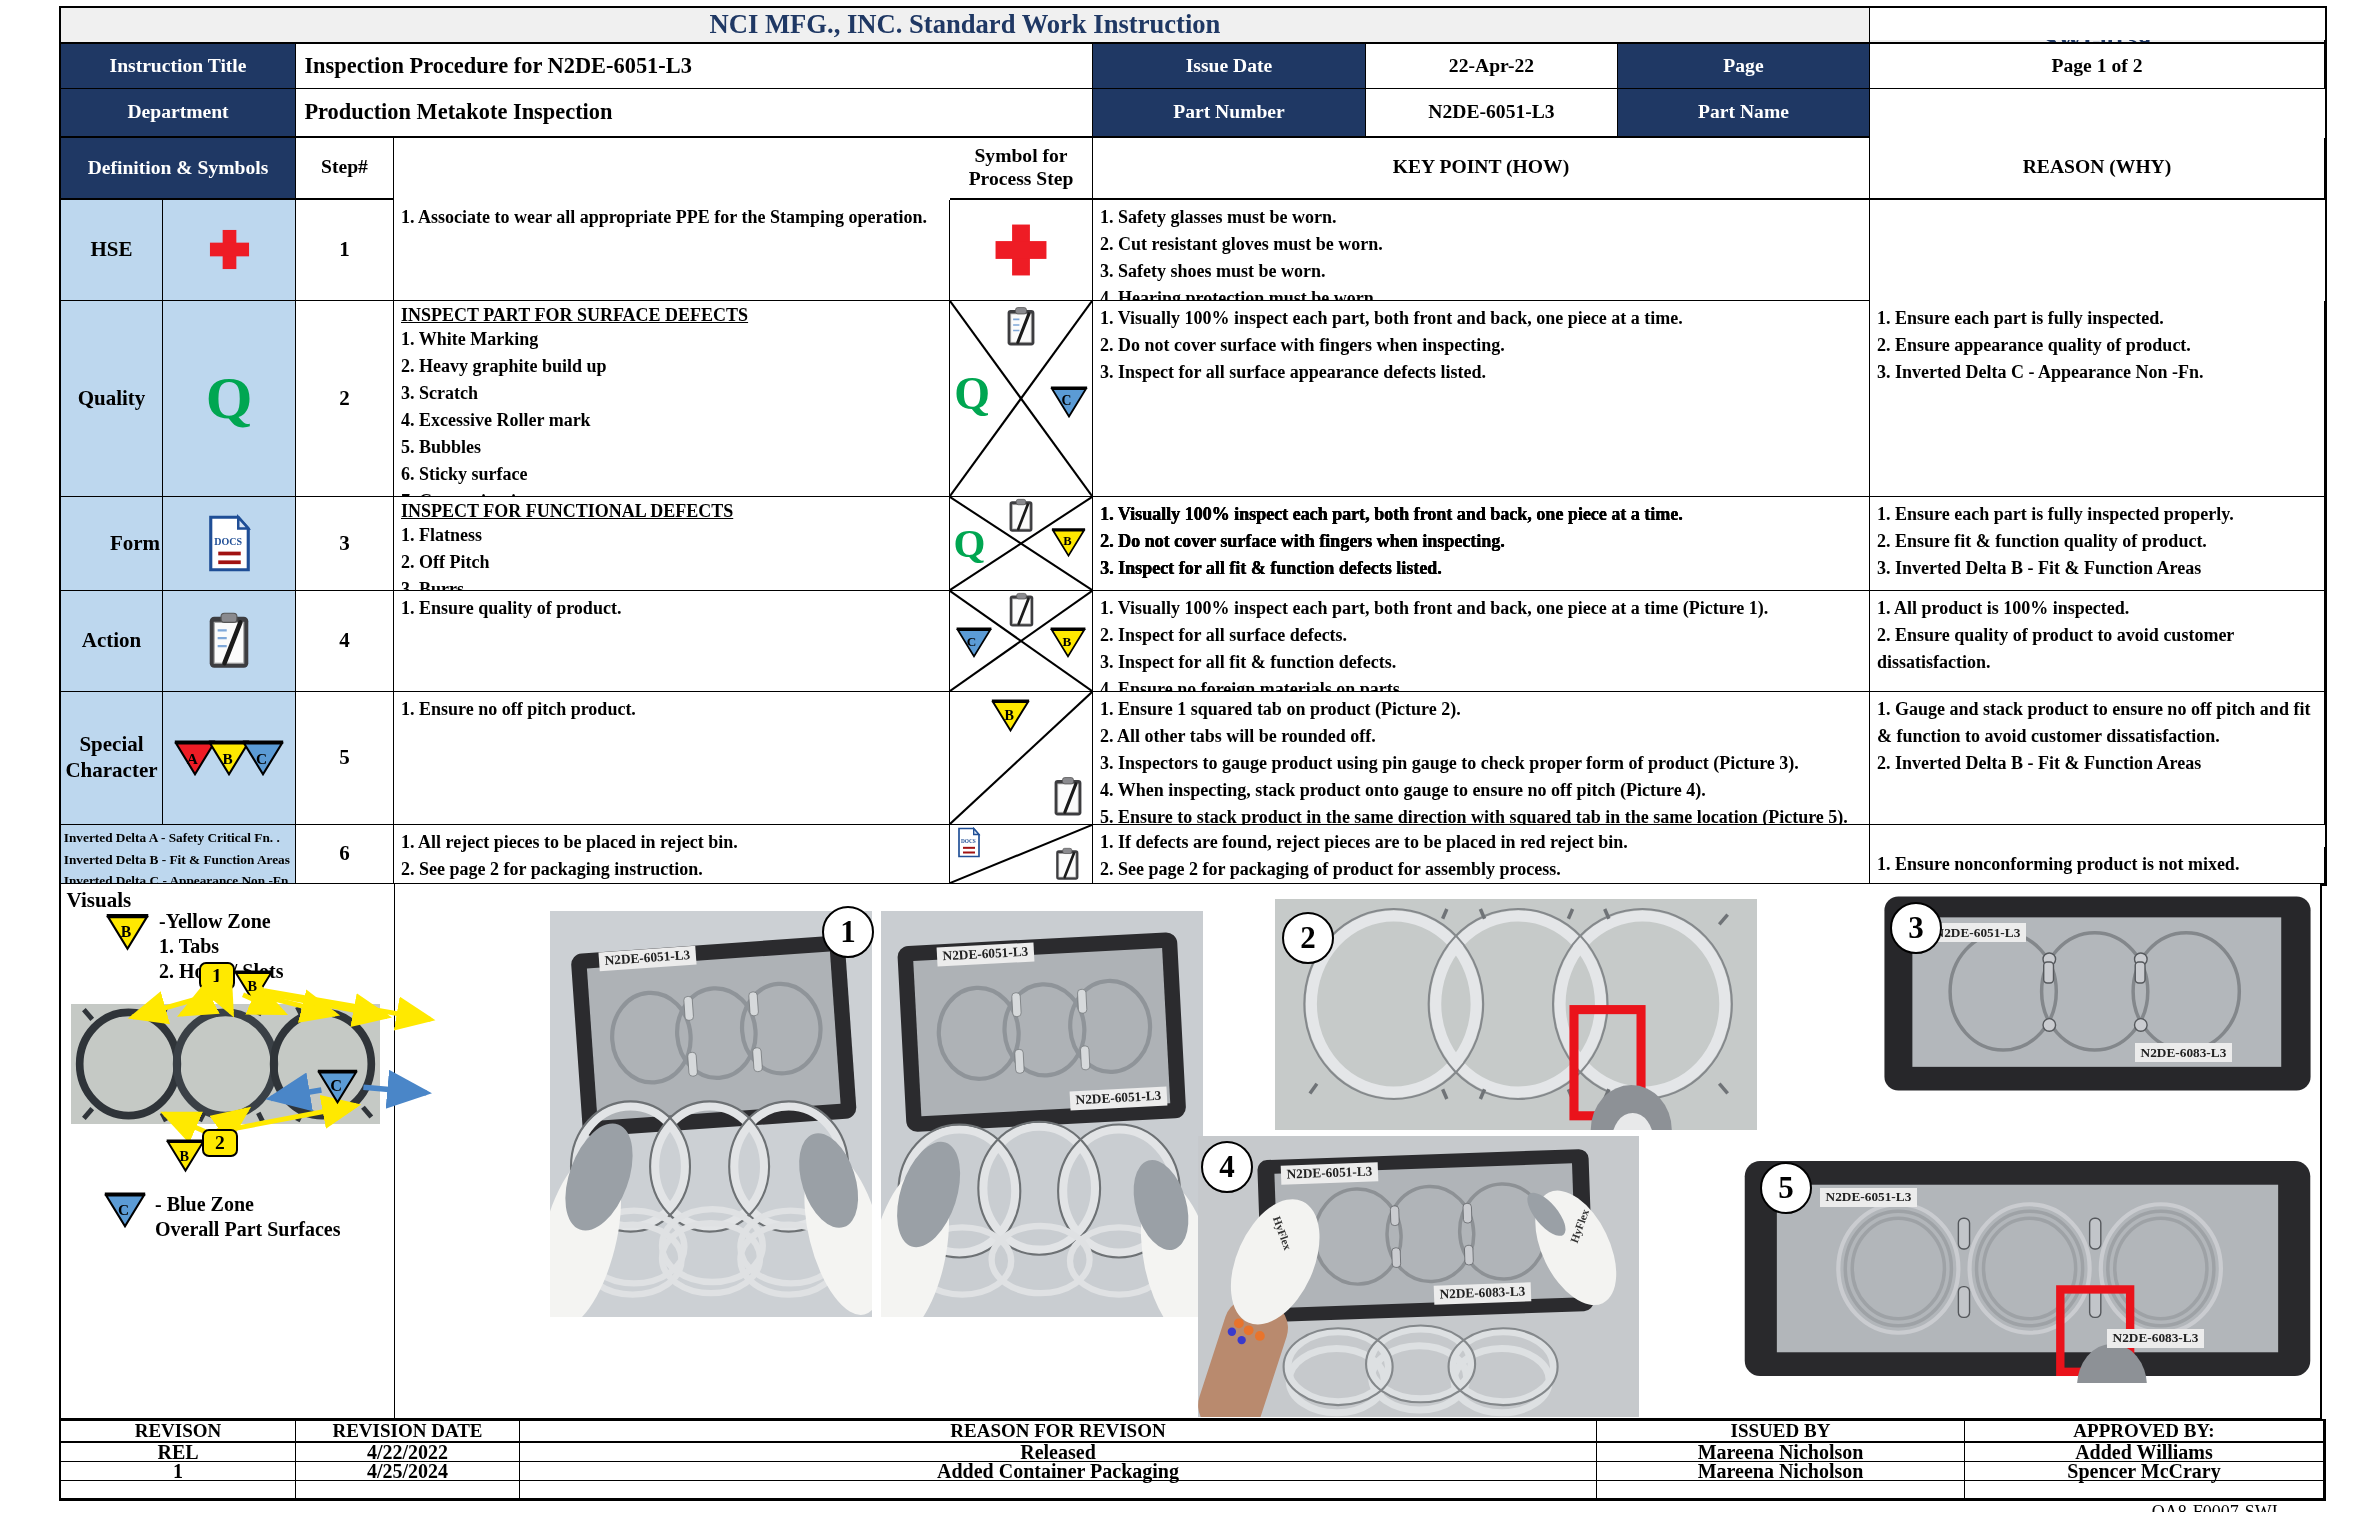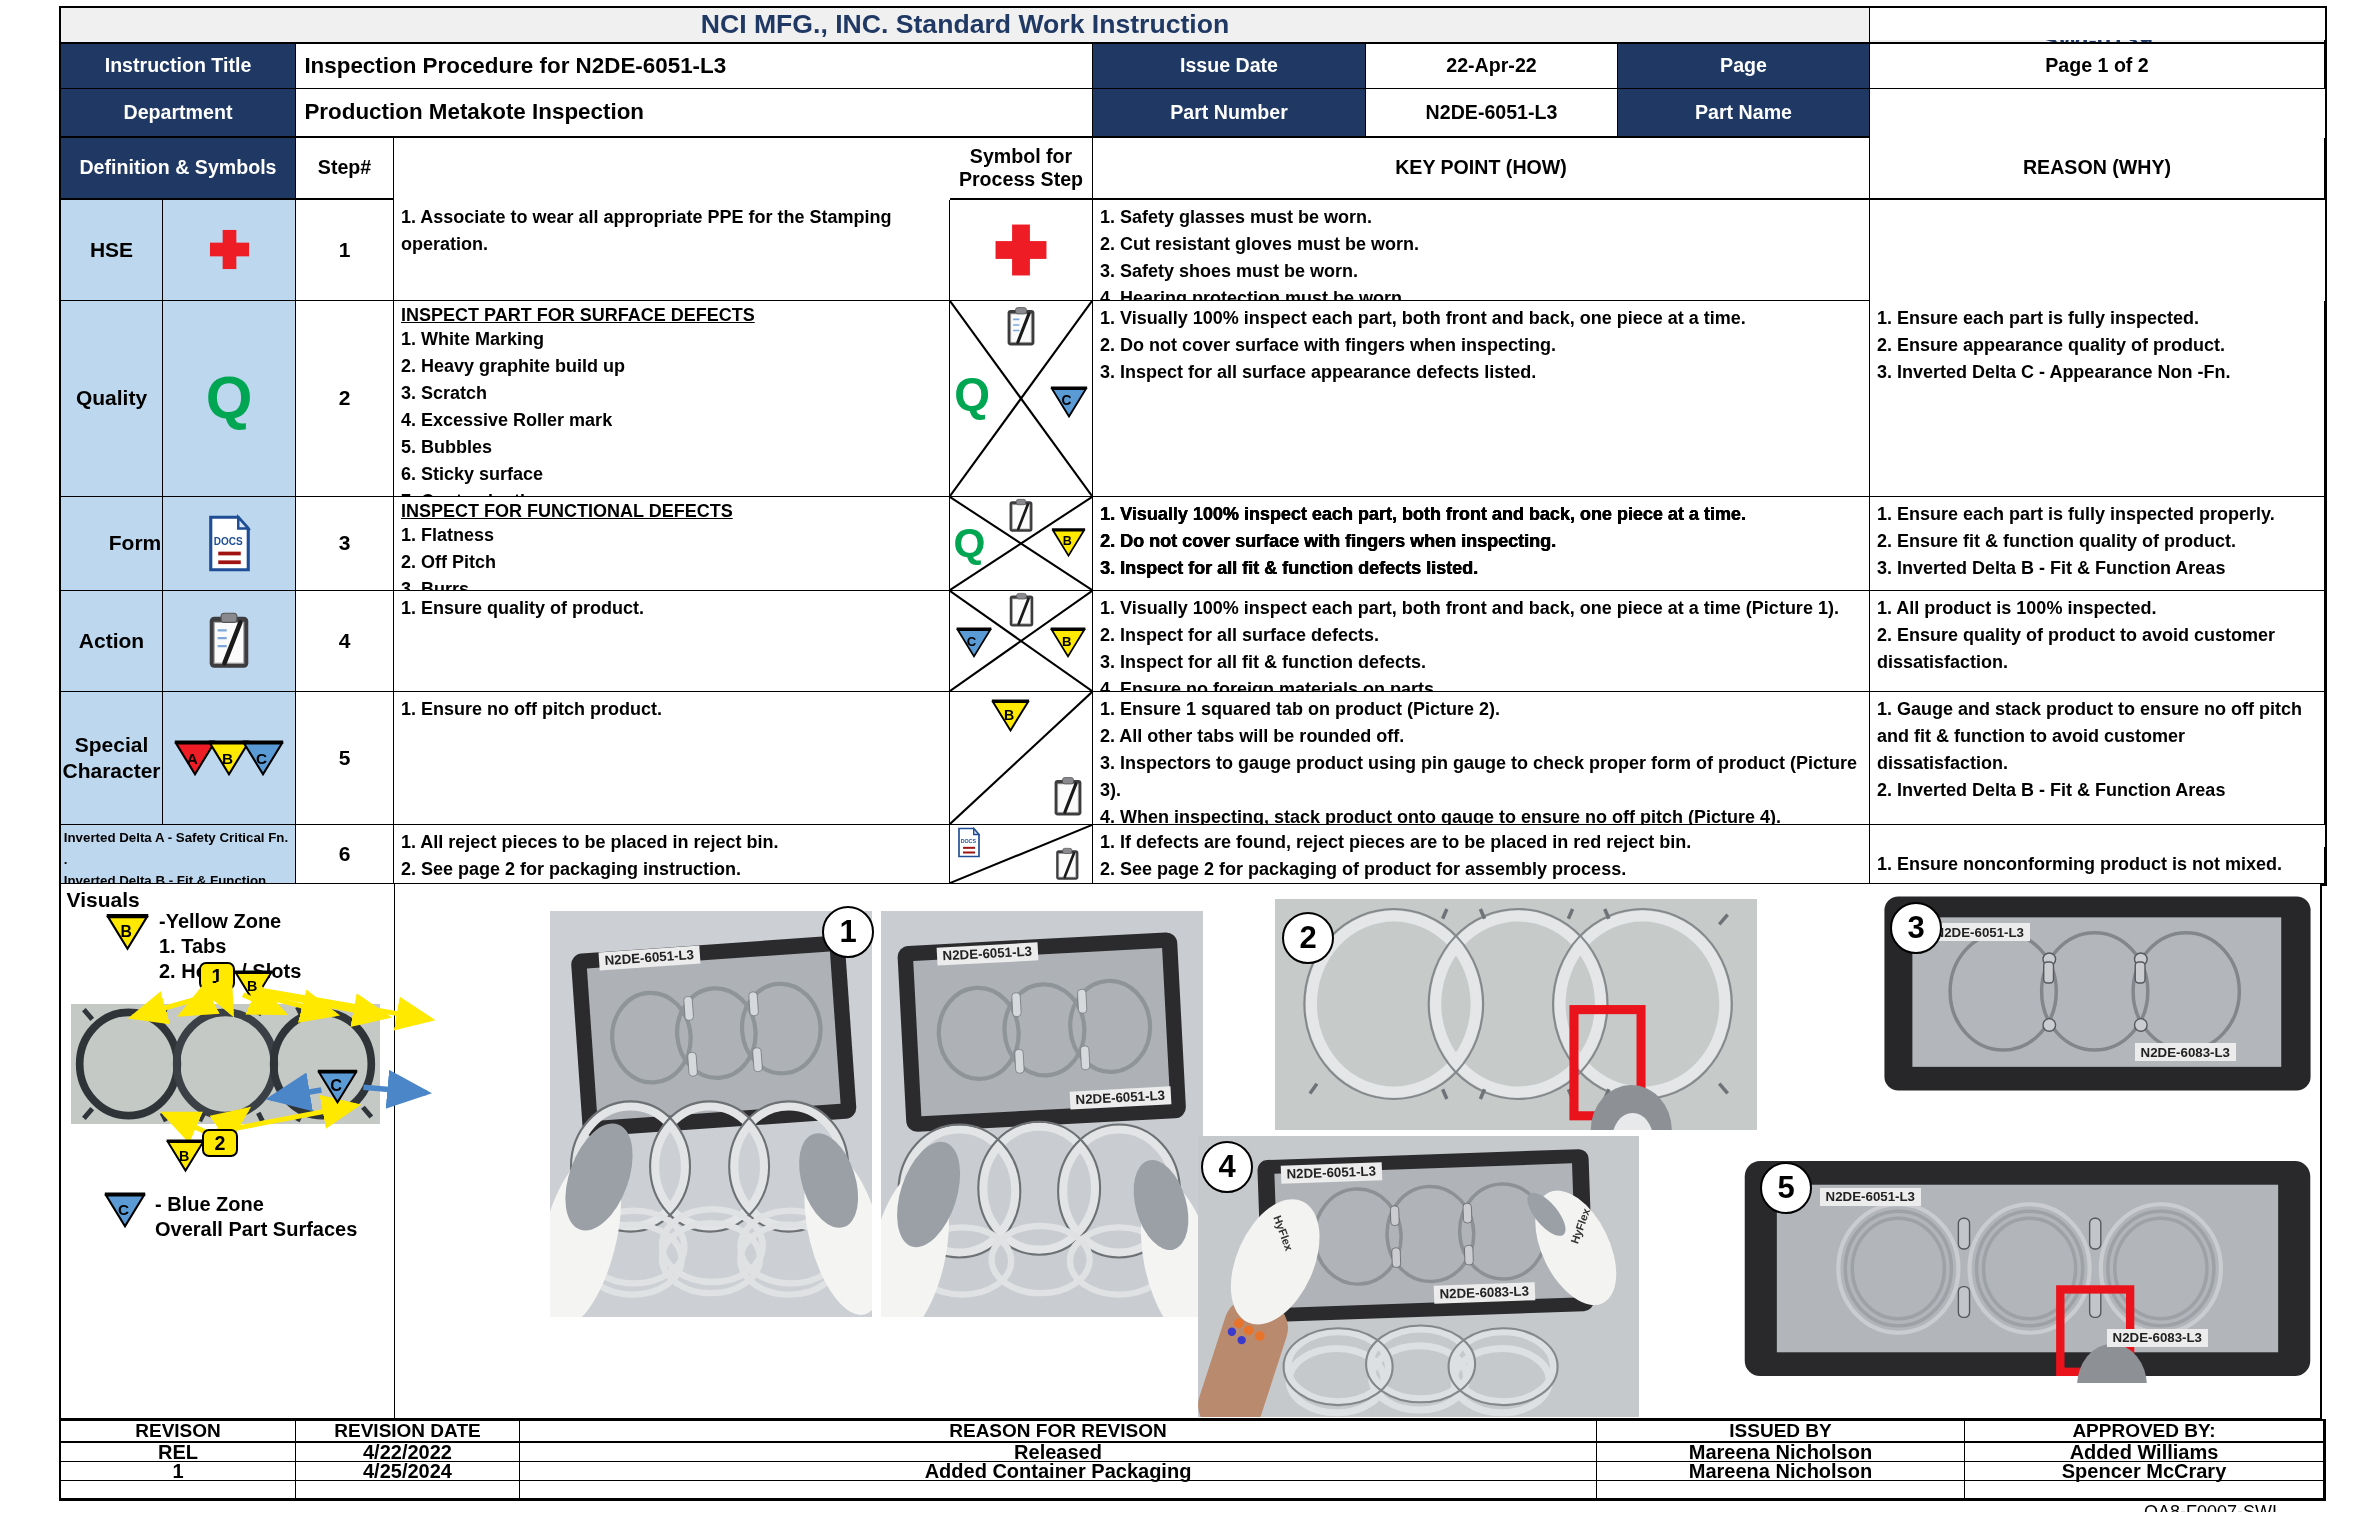--- a/index.html
+++ b/index.html
@@ -1,17 +1,17 @@
 <!DOCTYPE html>
 <html style="font-size:11.2px"><head>
 <meta charset="utf-8">
 <style>
   html,body{margin:0;padding:0;background:#fff;}
   .page{position:relative;width:2377px;height:1512px;background:#fff;
-        font-family:Liberation Sans, sans-serif;color:#000;overflow:hidden;}
+        font-family:Liberation Serif, serif;color:#000;overflow:hidden;}
   
   .main-table{position:absolute;left:59px;top:5.6px;display:grid;
     grid-template-columns:102px 133px 98px 556px 143px 273px 252px 252px 455px;
     grid-template-rows:36px 45px 49px 62px 101px 196px 94px 101px 133px 59px;
     border:2.8px solid #000;background:#fff;}
   .cell{border-right:1.4px solid #000;border-bottom:1.4px solid #000;box-sizing:border-box;
         position:relative;overflow:hidden;}
   .bb3{border-bottom:2.8px solid #000;}
   .center{display:flex;align-items:center;justify-content:center;text-align:center;}
   .navy{background:#1f3864;color:#fff;font-weight:700;font-size:19.6px;}

